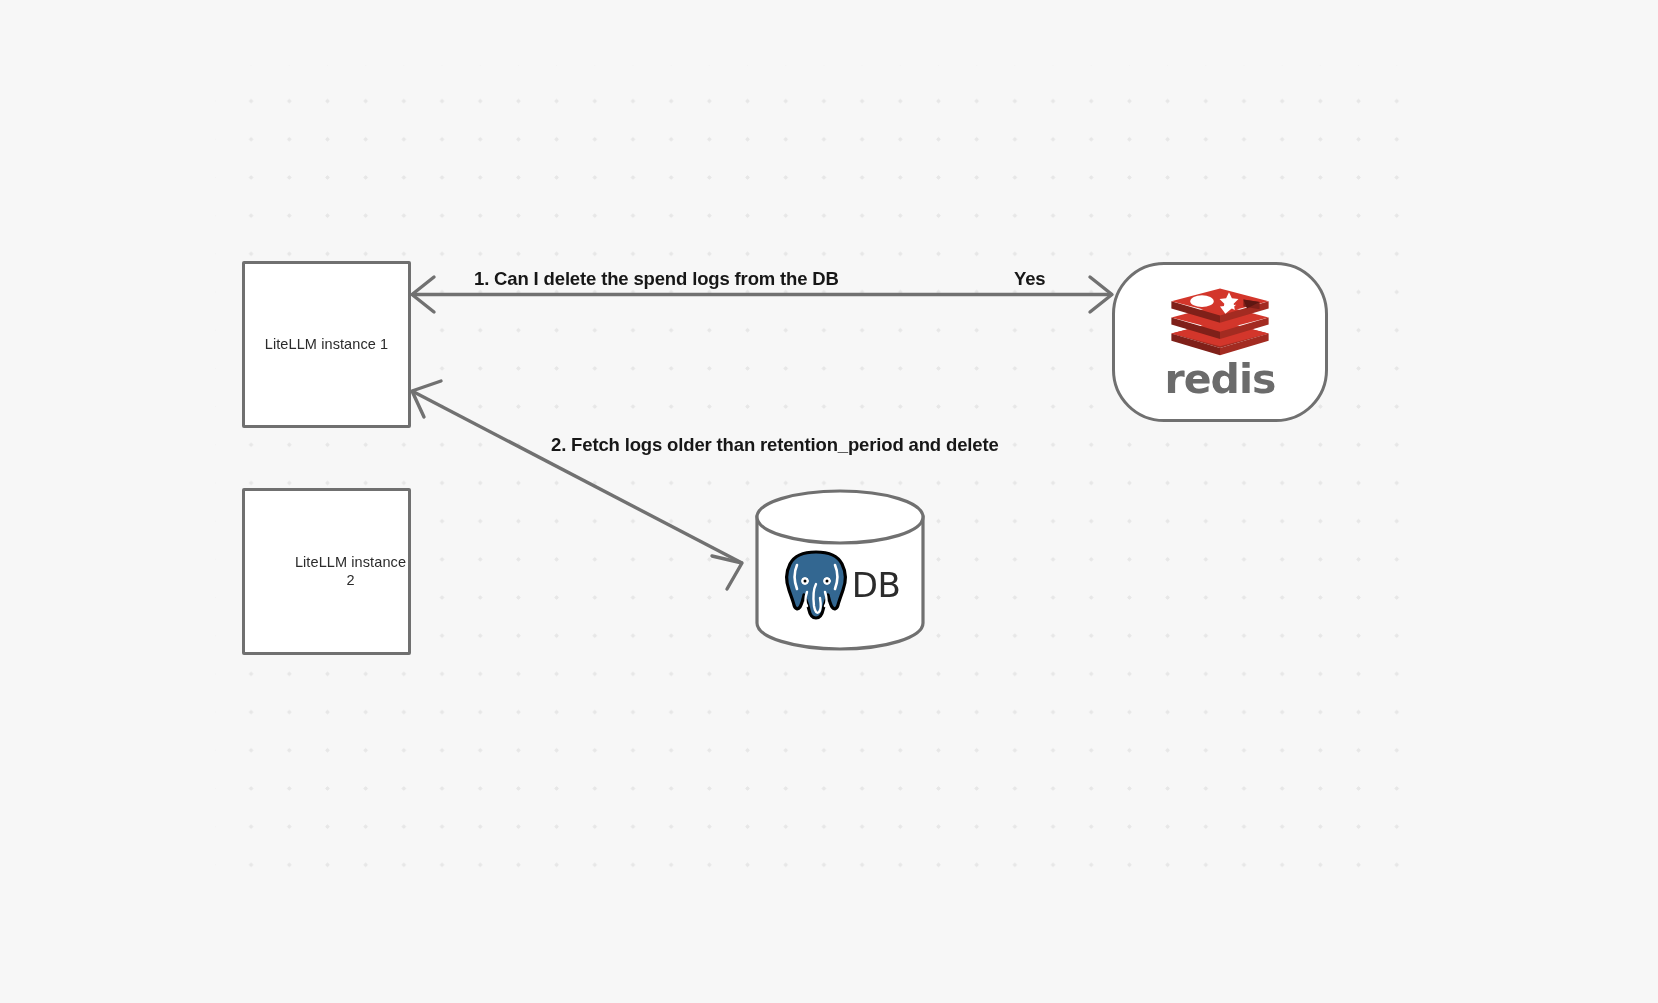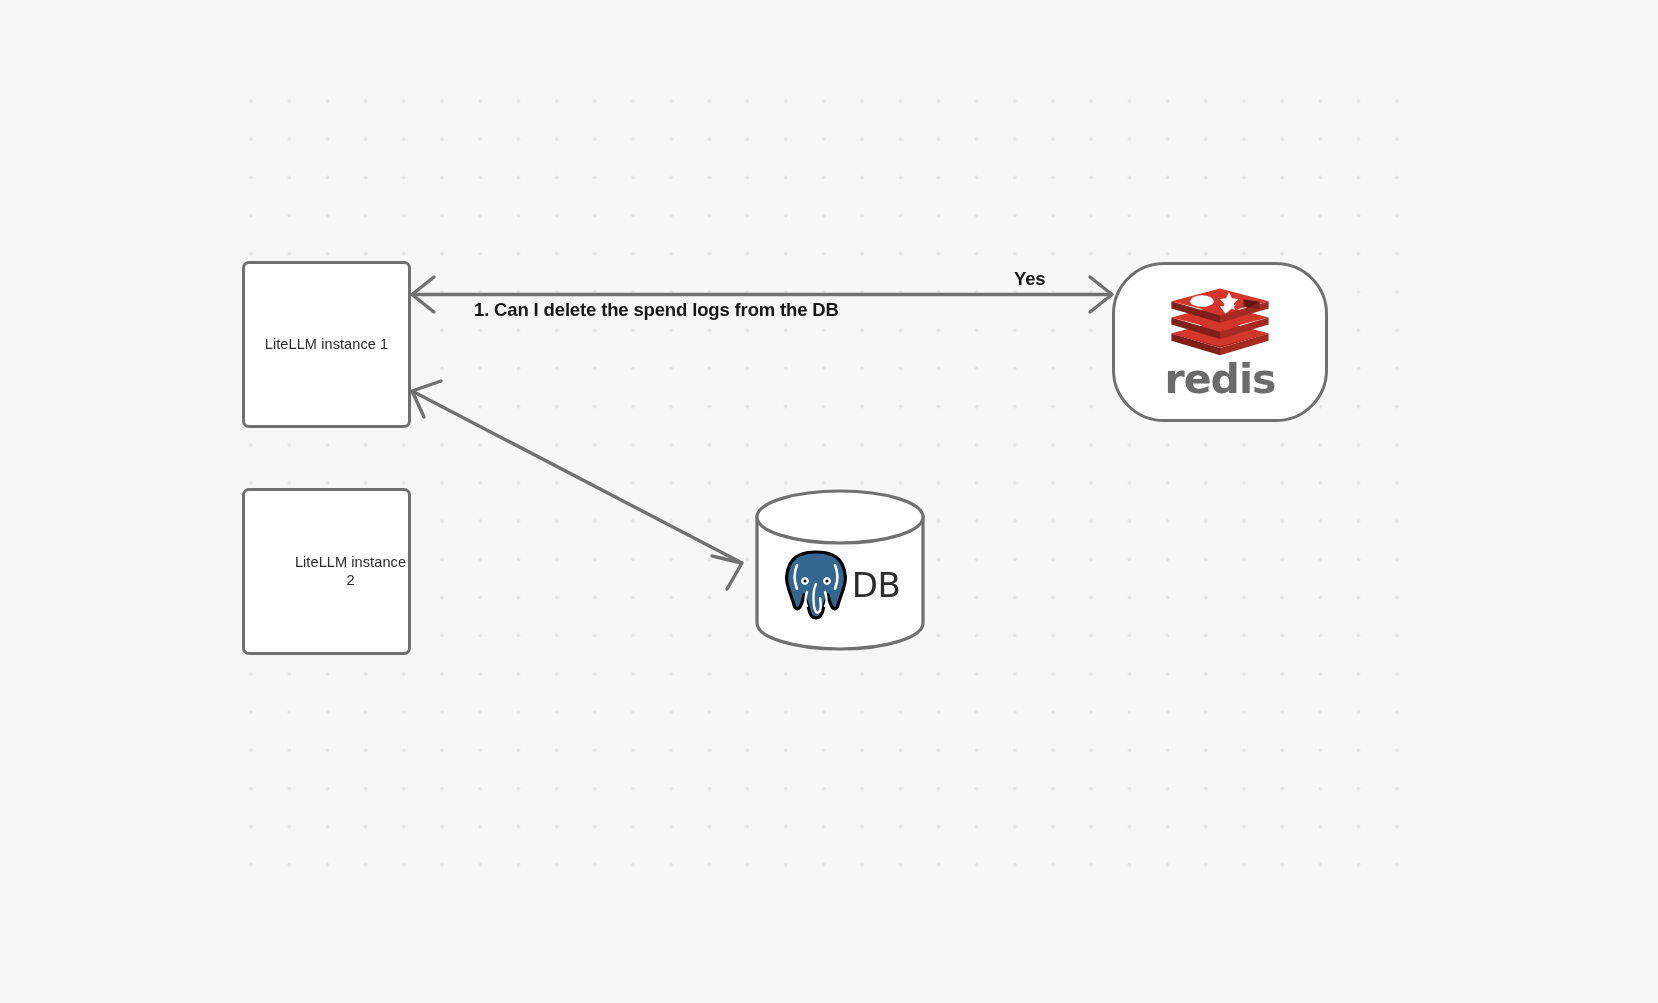--- a/index.html
+++ b/index.html
@@ -38,21 +38,21 @@
     top: 0;
     width: 1658px;
     height: 1003px;
     pointer-events: none;
   }
   
   .node-box {
     position: absolute;
     background: #ffffff;
     border: 3px solid #707070;
-    border-radius: 7px;
+    border-radius: 2px;
     display: flex;
     align-items: center;
     justify-content: center;
     box-sizing: border-box;
   }
   .node-box .node-label {
     font-size: 14.5px;
     color: #2b2b2b;
     font-family: "Liberation Sans", sans-serif;
     letter-spacing: 0.1px;
@@ -136,21 +136,21 @@
   .edge-label {
     position: absolute;
     font-family: "Liberation Sans", sans-serif;
     font-weight: bold;
     font-size: 18.5px;
     color: #171717;
     white-space: nowrap;
     letter-spacing: -0.15px;
     user-select: none;
   }
-  #edge-label-1 { left: 474px; top: 268px; margin-top: 31px; }
+  #edge-label-1 { left: 474px; top: 268px; }
   #edge-label-1-yes { left: 1014px; top: 268px; }
   #edge-label-2 { left: 551px; top: 434px; }
 </style>
 </head>
 <body>
 
 <div id="canvas">
 
   <div id="dot-grid"></div>
 
@@ -170,20 +170,21 @@
       <polyline points="441,381 412,391 424,417" fill="none" stroke="#717171" stroke-width="3.4" stroke-linecap="round" stroke-linejoin="round"></polyline>
 
       <polyline points="712,556 742,563 727,589" fill="none" stroke="#717171" stroke-width="3.4" stroke-linecap="round" stroke-linejoin="round"></polyline>
     </g>
   </svg>
 
   <div class="edge-label" id="edge-label-1">1.  Can I delete the spend logs from the DB</div>
 
   <div class="edge-label" id="edge-label-1-yes">Yes</div>
 
+  <div class="edge-label" id="edge-label-2">2.  Fetch logs older than retention_period and delete</div>
 
   <div class="node-box" id="node-litellm-1">
     <span class="node-label">LiteLLM instance 1</span>
   </div>
 
   <div class="node-box" id="node-litellm-2">
     <span class="node-label">LiteLLM instance 2</span>
   </div>
 
 

